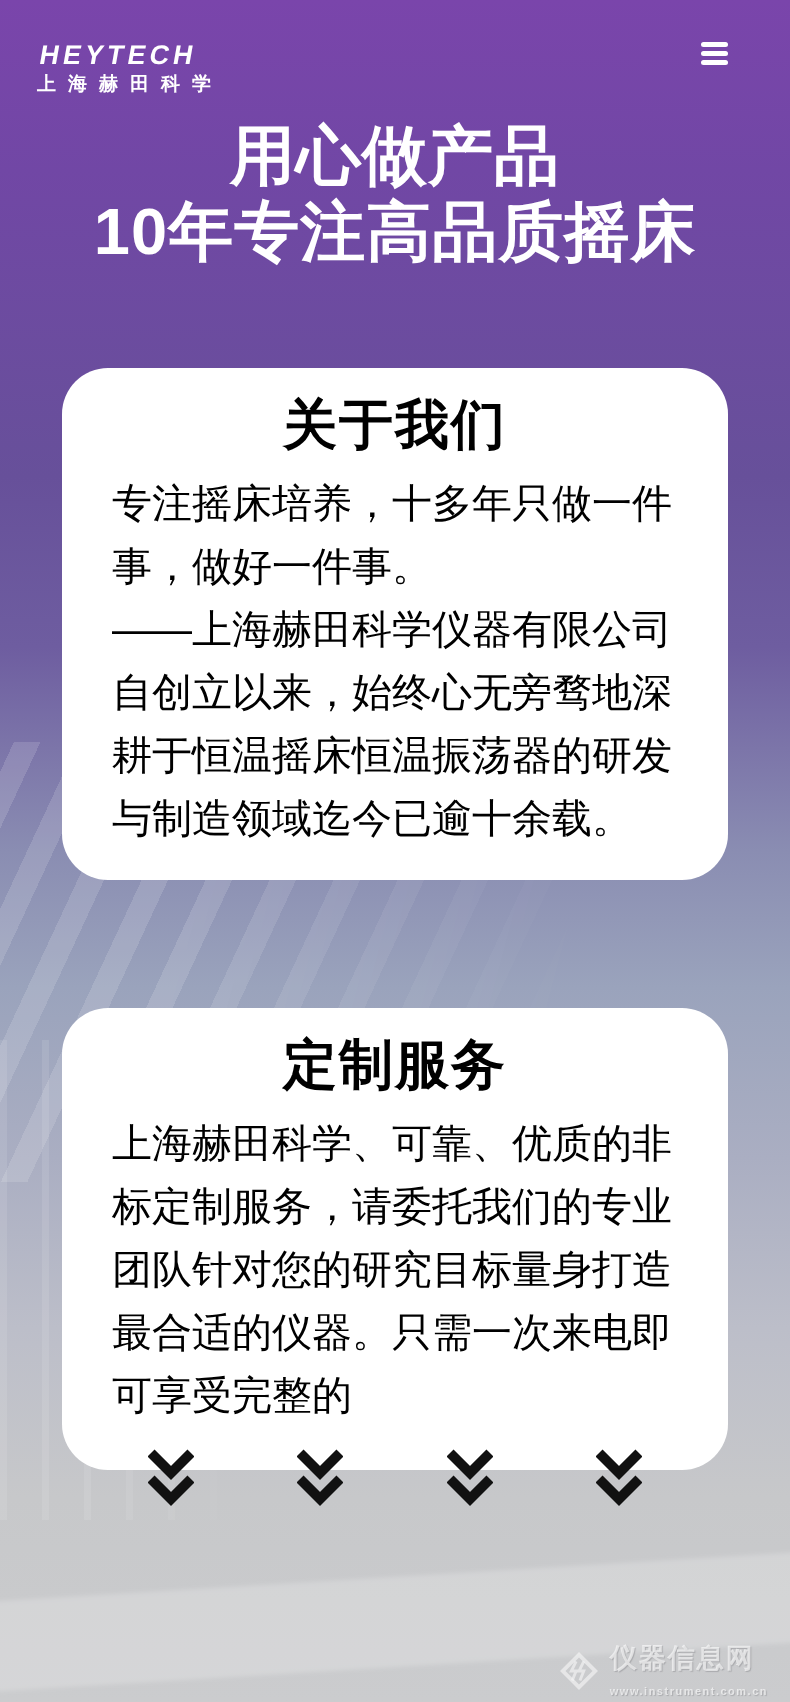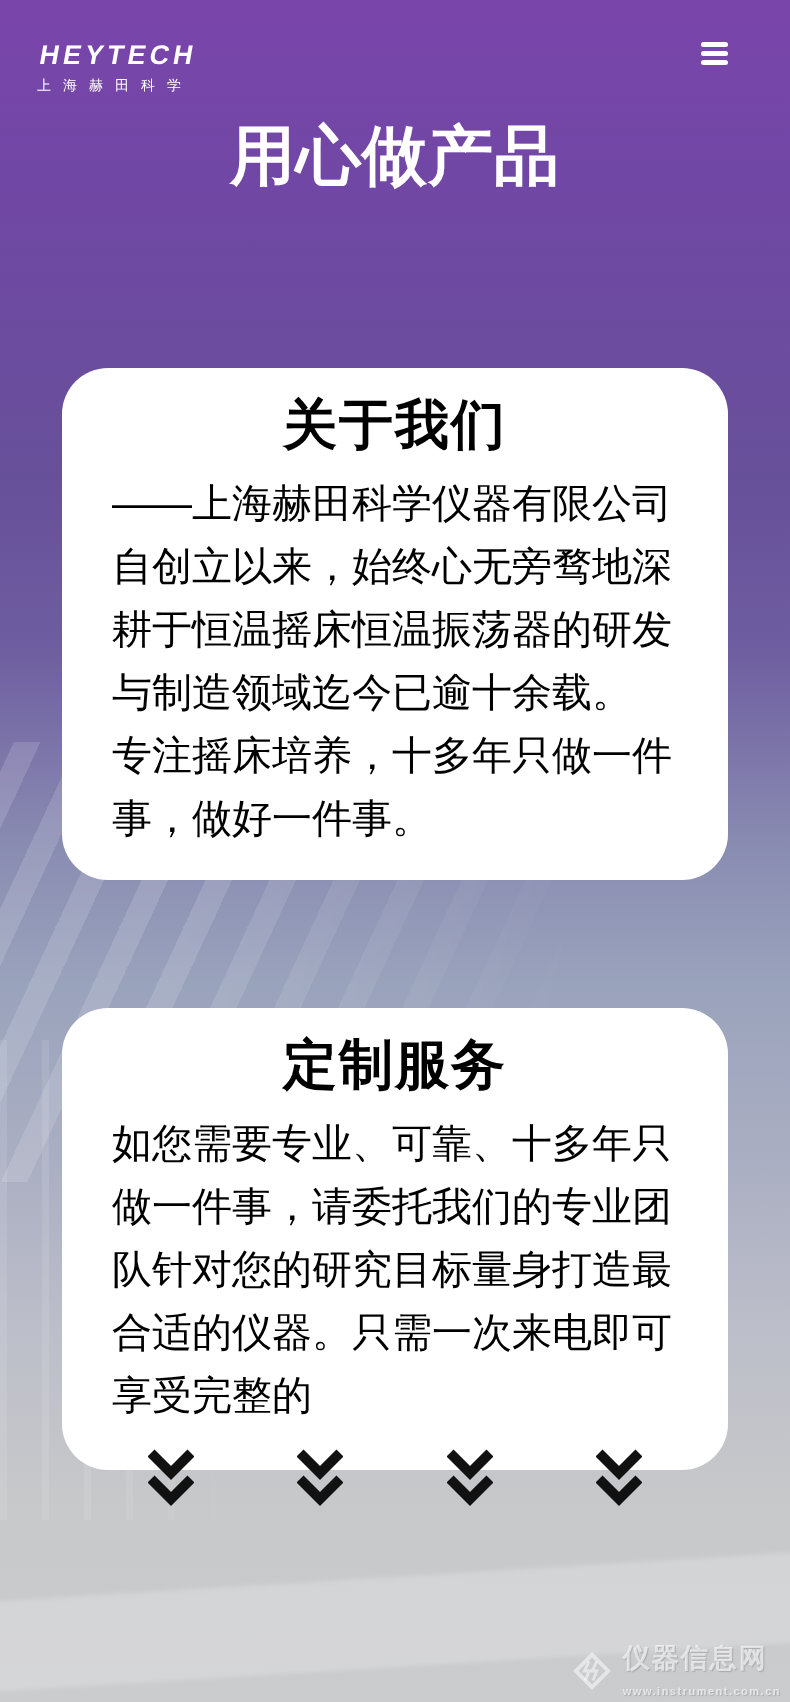--- a/index.html
+++ b/index.html
@@ -39,21 +39,21 @@
     transform:rotate(-3.5deg);
     filter:blur(2px);
   }
   
   .header{position:absolute;top:0;left:0;width:100%;height:110px;}
   .logo{position:absolute;left:37px;top:40px;color:#fff;cursor:pointer;}
   .logo-en{
     font-size:27px;font-weight:800;letter-spacing:4px;
     transform:skewX(-10deg);transform-origin:left bottom;
   }
-  .logo-cn{margin-top:6px;font-size:14px;font-weight:400;letter-spacing:12px;white-space:nowrap;}
+  .logo-cn{font-size:19px;font-weight:700;letter-spacing:12px;white-space:nowrap;}
   .menu-btn{
     position:absolute;right:57px;top:38px;width:34px;height:30px;
     background:none;border:none;padding:2px;cursor:pointer;
   }
   .menu-icon{display:flex;flex-direction:column;gap:4px;}
   .menu-icon i{display:block;width:27px;height:5px;border-radius:3px;background:#fff;}
   
   .hero{
     position:absolute;top:118px;left:0;width:790px;margin:0;
     text-align:center;color:var(--heading-on-bg,#ffffff);
@@ -76,21 +76,21 @@
   .card p{margin:0;font-size:40px;line-height:63px;font-weight:500;
     text-align:left;word-break:break-all;}
   .chevrons{
     display:flex;justify-content:space-between;
     margin:22px 36px 0 36px;
   }
   .chev{display:inline-block;width:46px;height:58px;}
   .chev svg{display:block;width:46px;height:58px;}
   
   .watermark{
-    position:absolute;right:9px;top:1644px;
+    position:absolute;right:22px;top:1644px;
     display:flex;align-items:center;gap:8px;
     color:rgba(255,255,255,0.62);
     text-shadow:1px 1px 1px rgba(130,130,135,0.45);
   }
   .wm-icon svg{display:block;width:46px;height:46px;opacity:0.85;}
   .wm-text{display:flex;flex-direction:column;line-height:1.05;}
   .wm-name{font-size:27px;font-weight:800;letter-spacing:2px;}
   .wm-url{font-size:11px;font-weight:700;letter-spacing:1.5px;margin-top:14px;}
 </style>
 </head>
@@ -110,31 +110,32 @@
       <span class="menu-icon">
           <i></i>
           <i></i>
           <i></i>
         </span>
     </button>
   </header>
 
   <h1 class="hero">
     <span>用心做产品</span>
+    <span>10年专注高品质摇床</span>
   </h1>
 
   <section class="card card1">
     <h2>关于我们</h2>
+    <p>专注摇床培养，十多年只做一件事，做好一件事。</p>
     <p>——上海赫田科学仪器有限公司自创立以来，始终心无旁骛地深耕于恒温摇床恒温振荡器的研发与制造领域迄今已逾十余载。</p>
-    <p>专注摇床培养，十多年只做一件事，做好一件事。</p>
   </section>
 
   <section class="card card2">
     <h2>定制服务</h2>
-    <p>如您需要专业、可靠、十多年只做一件事，请委托我们的专业团队针对您的研究目标量身打造最合适的仪器。只需一次来电即可享受完整的</p>
+    <p>上海赫田科学、可靠、优质的非标定制服务，请委托我们的专业团队针对您的研究目标量身打造最合适的仪器。只需一次来电即可享受完整的</p>
     <div class="chevrons">
       <span class="chev">
         <svg viewBox="0 0 46 58" xmlns="http://www.w3.org/2000/svg">
             <path d="M3 4 L23 24 L43 4" fill="none" stroke="#111" stroke-width="10" stroke-linejoin="miter"></path>
             <path d="M3 30 L23 50 L43 30" fill="none" stroke="#111" stroke-width="10" stroke-linejoin="miter"></path>
           </svg>
       </span>
       <span class="chev">
         <svg viewBox="0 0 46 58" xmlns="http://www.w3.org/2000/svg">
             <path d="M3 4 L23 24 L43 4" fill="none" stroke="#111" stroke-width="10" stroke-linejoin="miter"></path>

